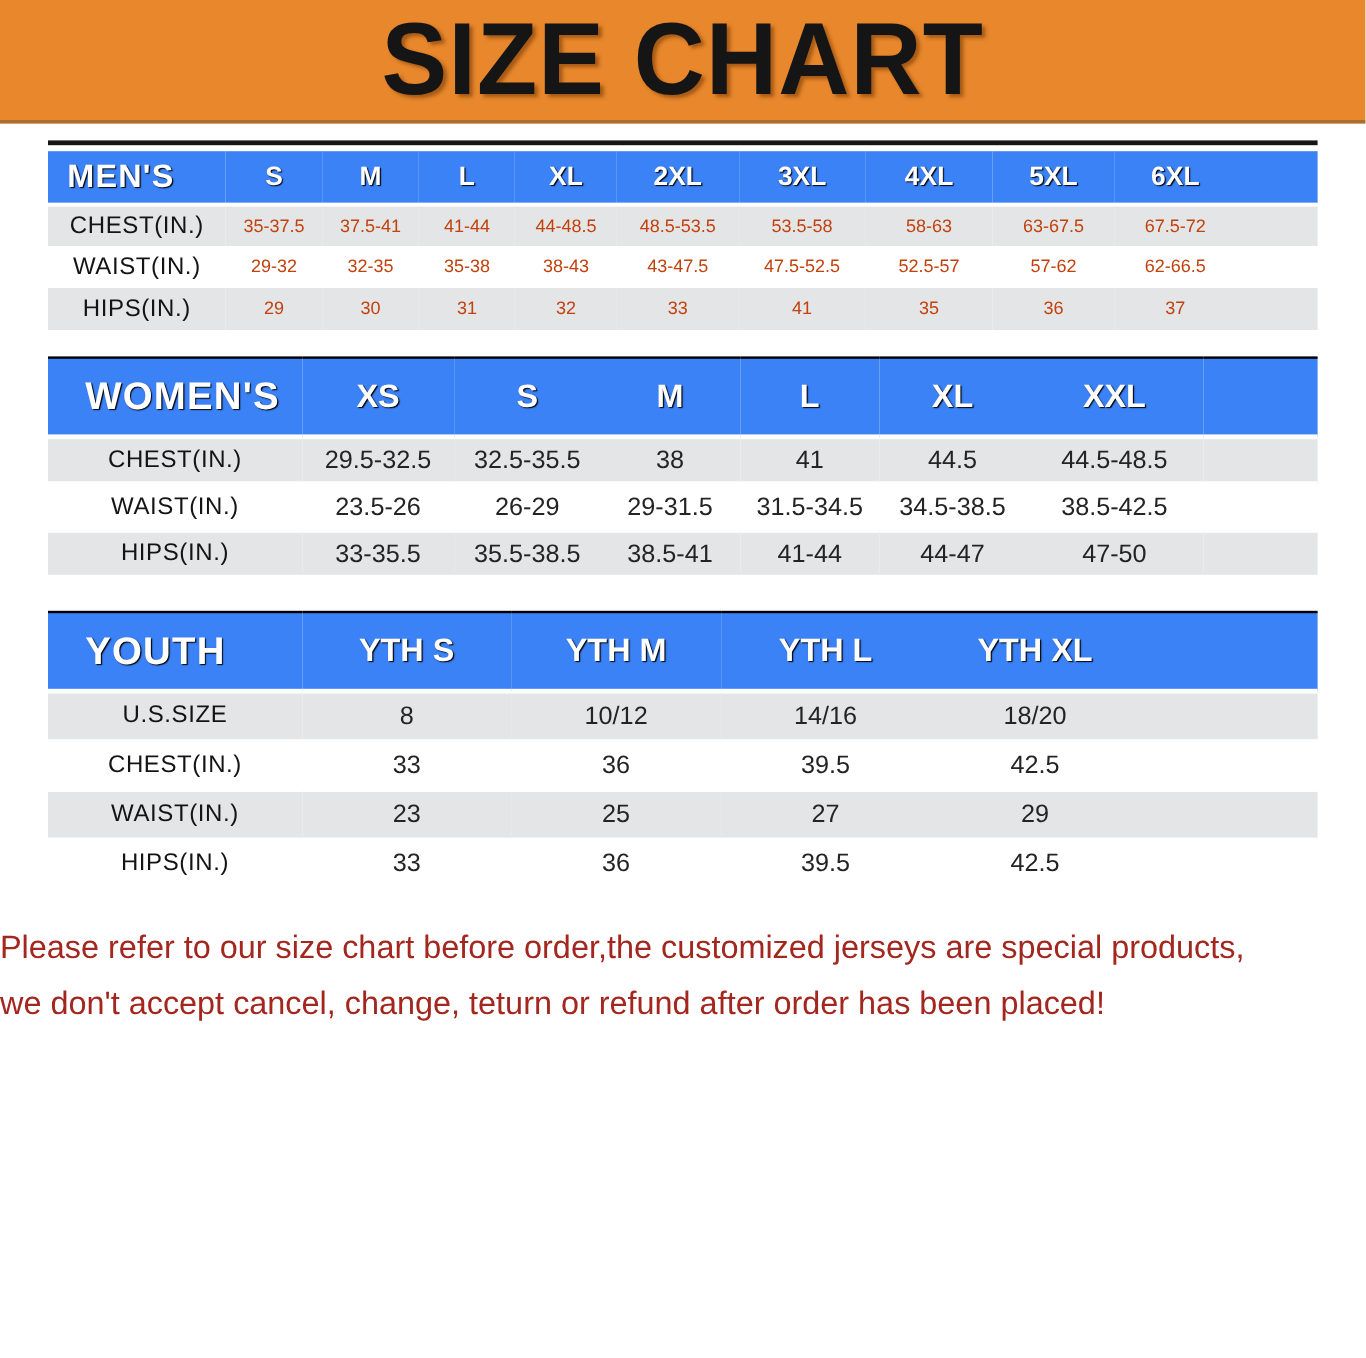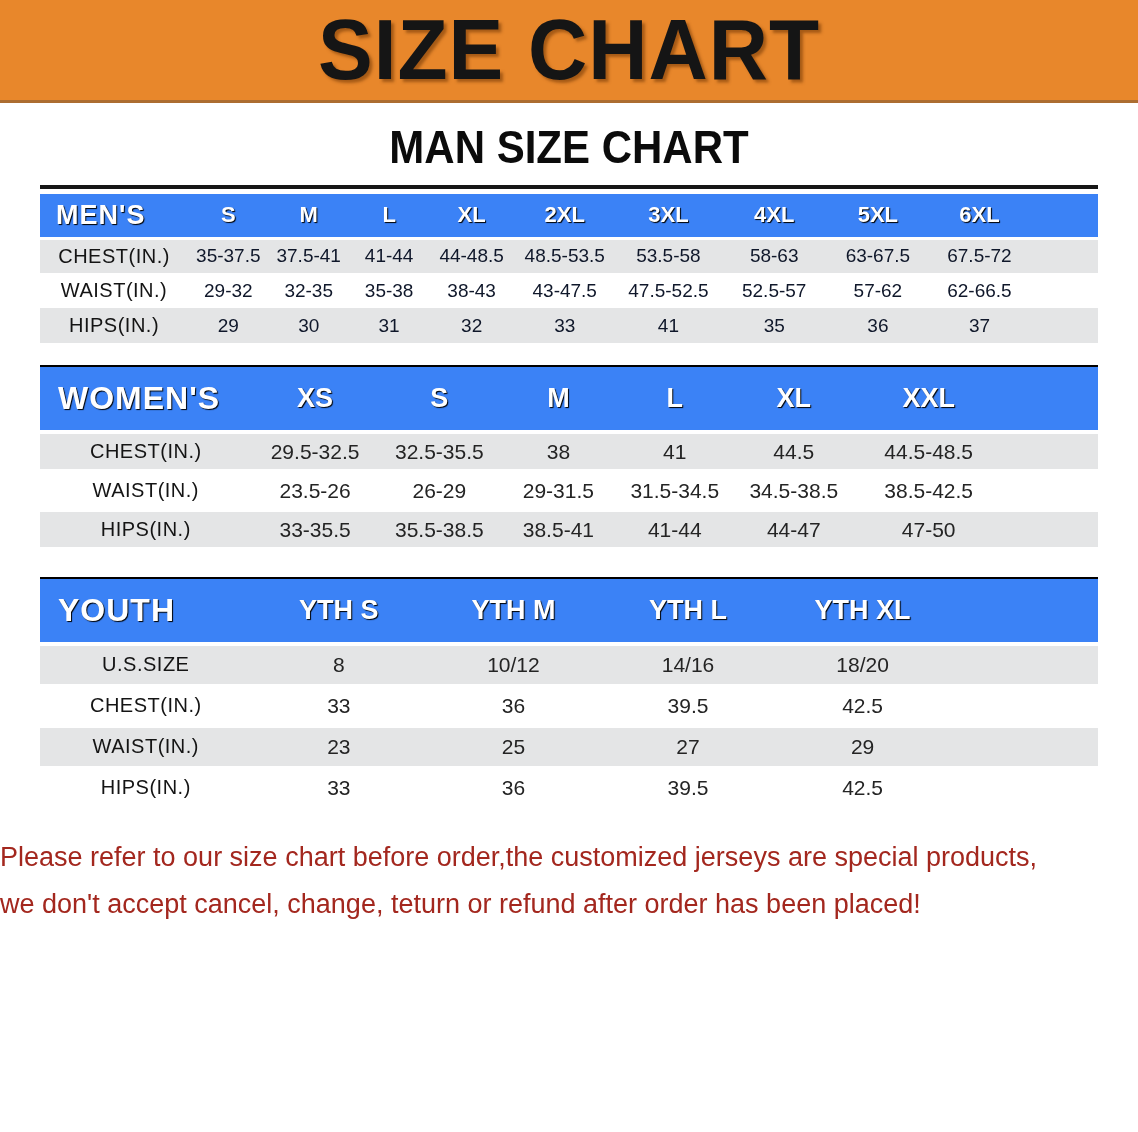--- a/index.html
+++ b/index.html
@@ -46,30 +46,30 @@
   .chart-table th, .chart-table td { text-align: center; vertical-align: middle; }
   thead th {
     background: #3b82f6; color: #ffffff; font-weight: bold;
     text-shadow: 1px 1px 1px #000;
   }
   th.corner { text-align: left; letter-spacing: 1px; }
   
   .men { margin-top: 0; }
   .men thead th { height: 44px; font-size: 22px; border-bottom: 3px solid #fff; }
   .men thead th.corner { font-size: 27px; padding-left: 16px; }
-  .men td { height: 35px; font-size: 19px; color: #0f172a; }
+  .men td { height: 35px; font-size: 15px; color: #c2410c; }
   .men tbody tr:nth-child(odd) td { background: #E4E5E6; }
   
   .women, .youth { }
   .women thead th, .youth thead th {
     height: 66px; font-size: 27px;
     border-top: 2px solid #000;
     border-bottom: 4px solid #fff;
   }
-  .women thead th.corner, .youth thead th.corner { font-size: 32px; padding-left: 18px; margin-top: 12px; }
+  .women thead th.corner, .youth thead th.corner { font-size: 32px; padding-left: 31px; margin-top: 12px; }
   .women td { height: 39px; font-size: 21px; color: #242424; border-bottom: 4px solid #fff; }
   .youth td { height: 41px; font-size: 21px; color: #242424; border-bottom: 3px solid #fff; }
   .women tbody tr:nth-child(odd) td,
   .youth tbody tr:nth-child(odd) td { background: #E4E5E6; }
   .women-wrap { margin-top: 22px; }
   .youth-wrap { margin-top: 26px; }
   td.rowlabel { font-size: 20px; color: #141414; letter-spacing: 0.5px; }
   
   .footer-note {
     margin-top: 24px;
@@ -82,23 +82,20 @@
 </style>
 </head>
 <body>
 
 <div class="page">
 
   <header class="banner">
     <span class="banner-title">SIZE CHART</span>
   </header>
 
-  <h2 class="section-heading" id="men-heading">
-    <span>MAN SIZE CHART</span>
-  </h2>
 
   <div class="men-topline"></div>
 
   <table class="chart-table men">
     <colgroup>
       <col style="width:14%">
         <col style="width:7.6%">
         <col style="width:7.6%">
         <col style="width:7.6%">
       <col style="width:8%">

